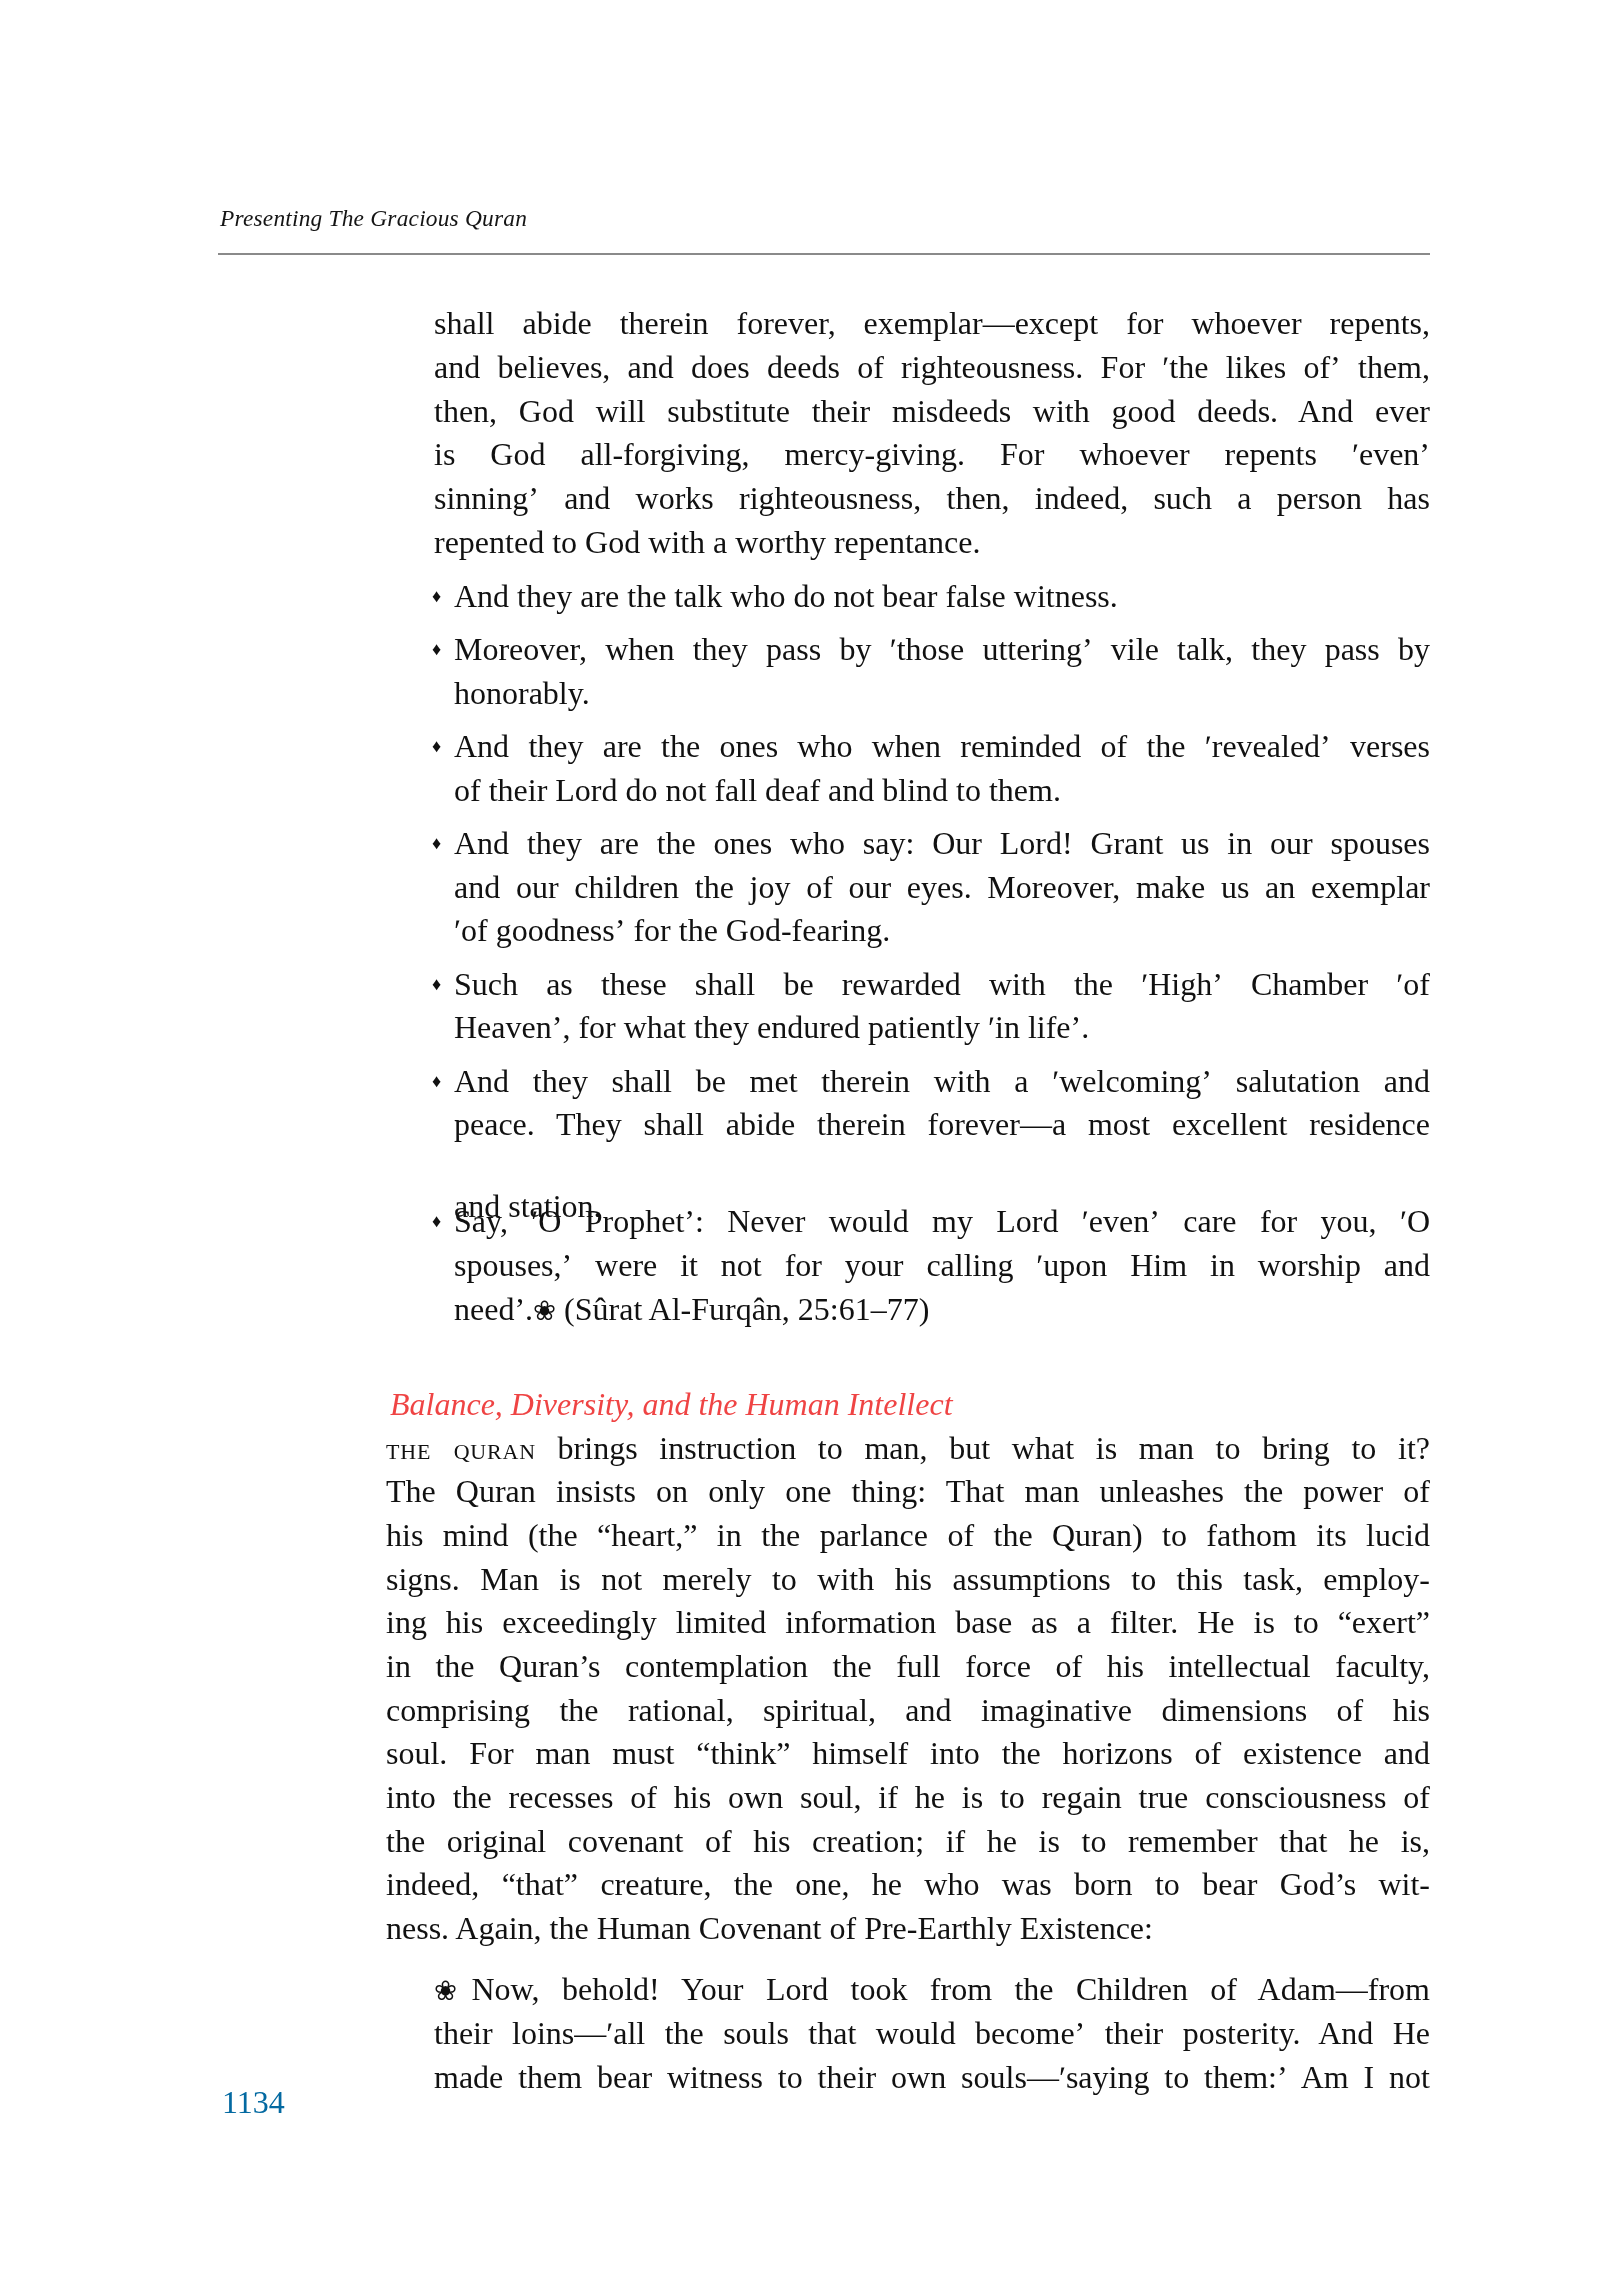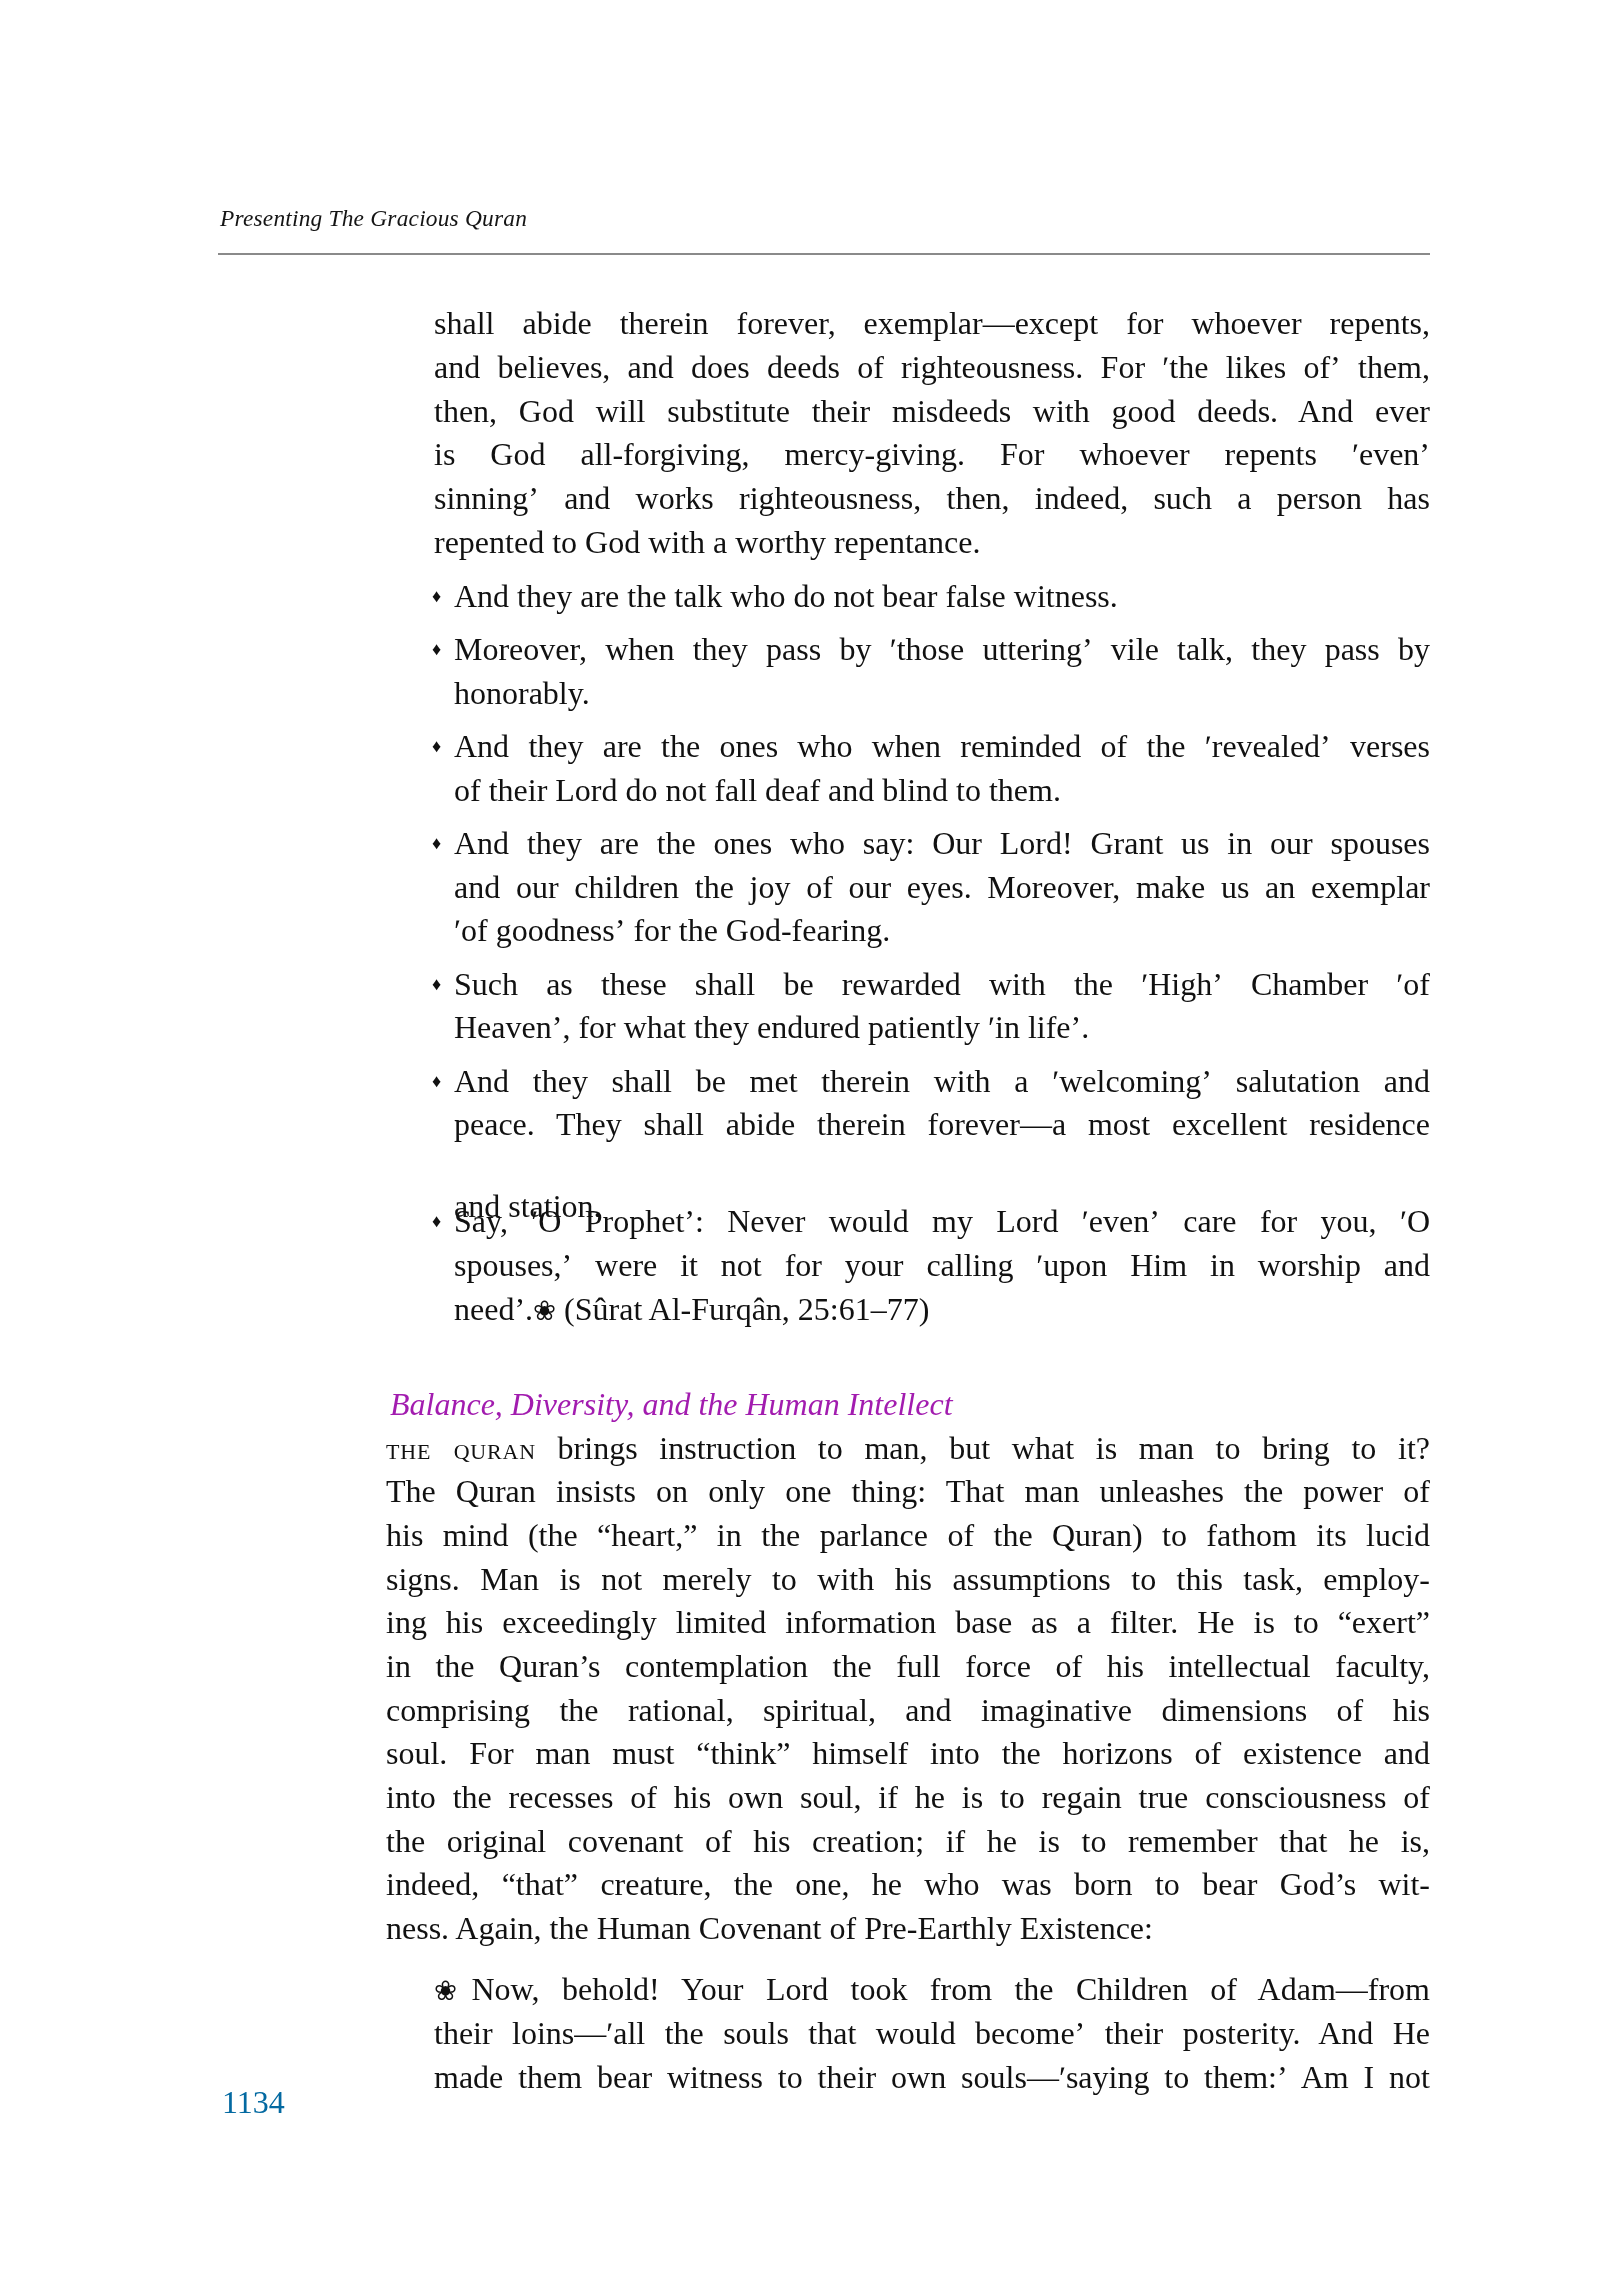--- a/index.html
+++ b/index.html
@@ -56,21 +56,21 @@
       color: #111111;
     }
     .section-heading {
       position: absolute;
       left: 390px;
       top: 1382px;
       font-style: italic;
       font-size: 32px;
       line-height: 44px;
       white-space: nowrap;
-      color: #a21caf;
+      color: #ef4444;
     }
     .smallcaps {
       font-variant: small-caps;
       text-transform: lowercase;
       letter-spacing: 0.8px;
     }
     .ornament {
       font-size: 27.5px;
       color: #111111;
     }

